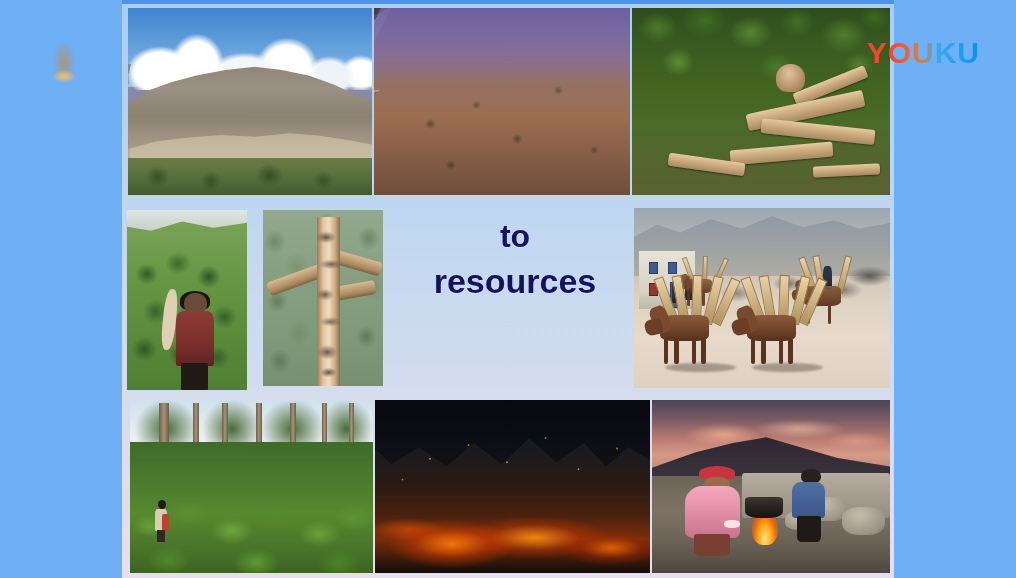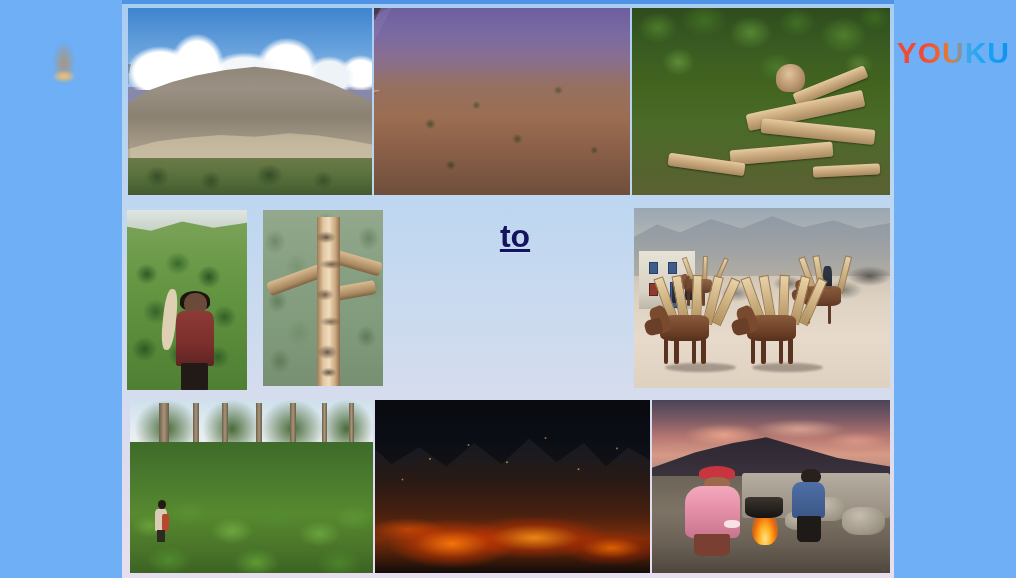--- a/index.html
+++ b/index.html
@@ -517,27 +517,27 @@
   
   #title {
     position:absolute; left:274px; top:206px; width:238px;
     text-align:center;
     color:#14135e;
     font-weight:bold;
     line-height:1.0;
     text-shadow:0 1px 0 rgba(255,255,255,.22);
   }
   #title .ln1 { font-size:42px; letter-spacing:-.5px; }
-  #title .ln2 { font-size:32px; margin-top:14px;text-decoration:underline; }
+  #title .ln2 { font-size:32px; margin-top:14px; }
   #title .ln3 { font-size:38px; margin-top:12px; }
   #title .ln4 { font-size:34px; margin-top:12px; }
 
   
   #youku {
-    position:absolute; right:6px; top:36px;
+    position:absolute; right:36px; top:36px;
     font-size:30px; font-weight:bold; letter-spacing:1px;
     background:linear-gradient(90deg,#f8452e 0%,#f8452e 22%,#f0622c 36%,#e8792f 46%,#3fa8e8 62%,#16a6f5 78%,#0f8ef0 100%);
     -webkit-background-clip:text; background-clip:text;
     color:transparent; -webkit-text-fill-color:transparent;
     opacity:.97;
   }
 </style>
 </head>
 <body>
 
@@ -722,17 +722,18 @@
       </div>
       <div class="child">
         <div class="head"></div>
         <div class="top"></div>
         <div class="leg"></div>
       </div>
     </div>
 
     <div id="title">
       <div class="ln2">to</div>
+      <div class="ln4">resources</div>
     </div>
   </div>
 
   <div id="youku">YOUKU</div>
 </div>
 
 </body></html>

